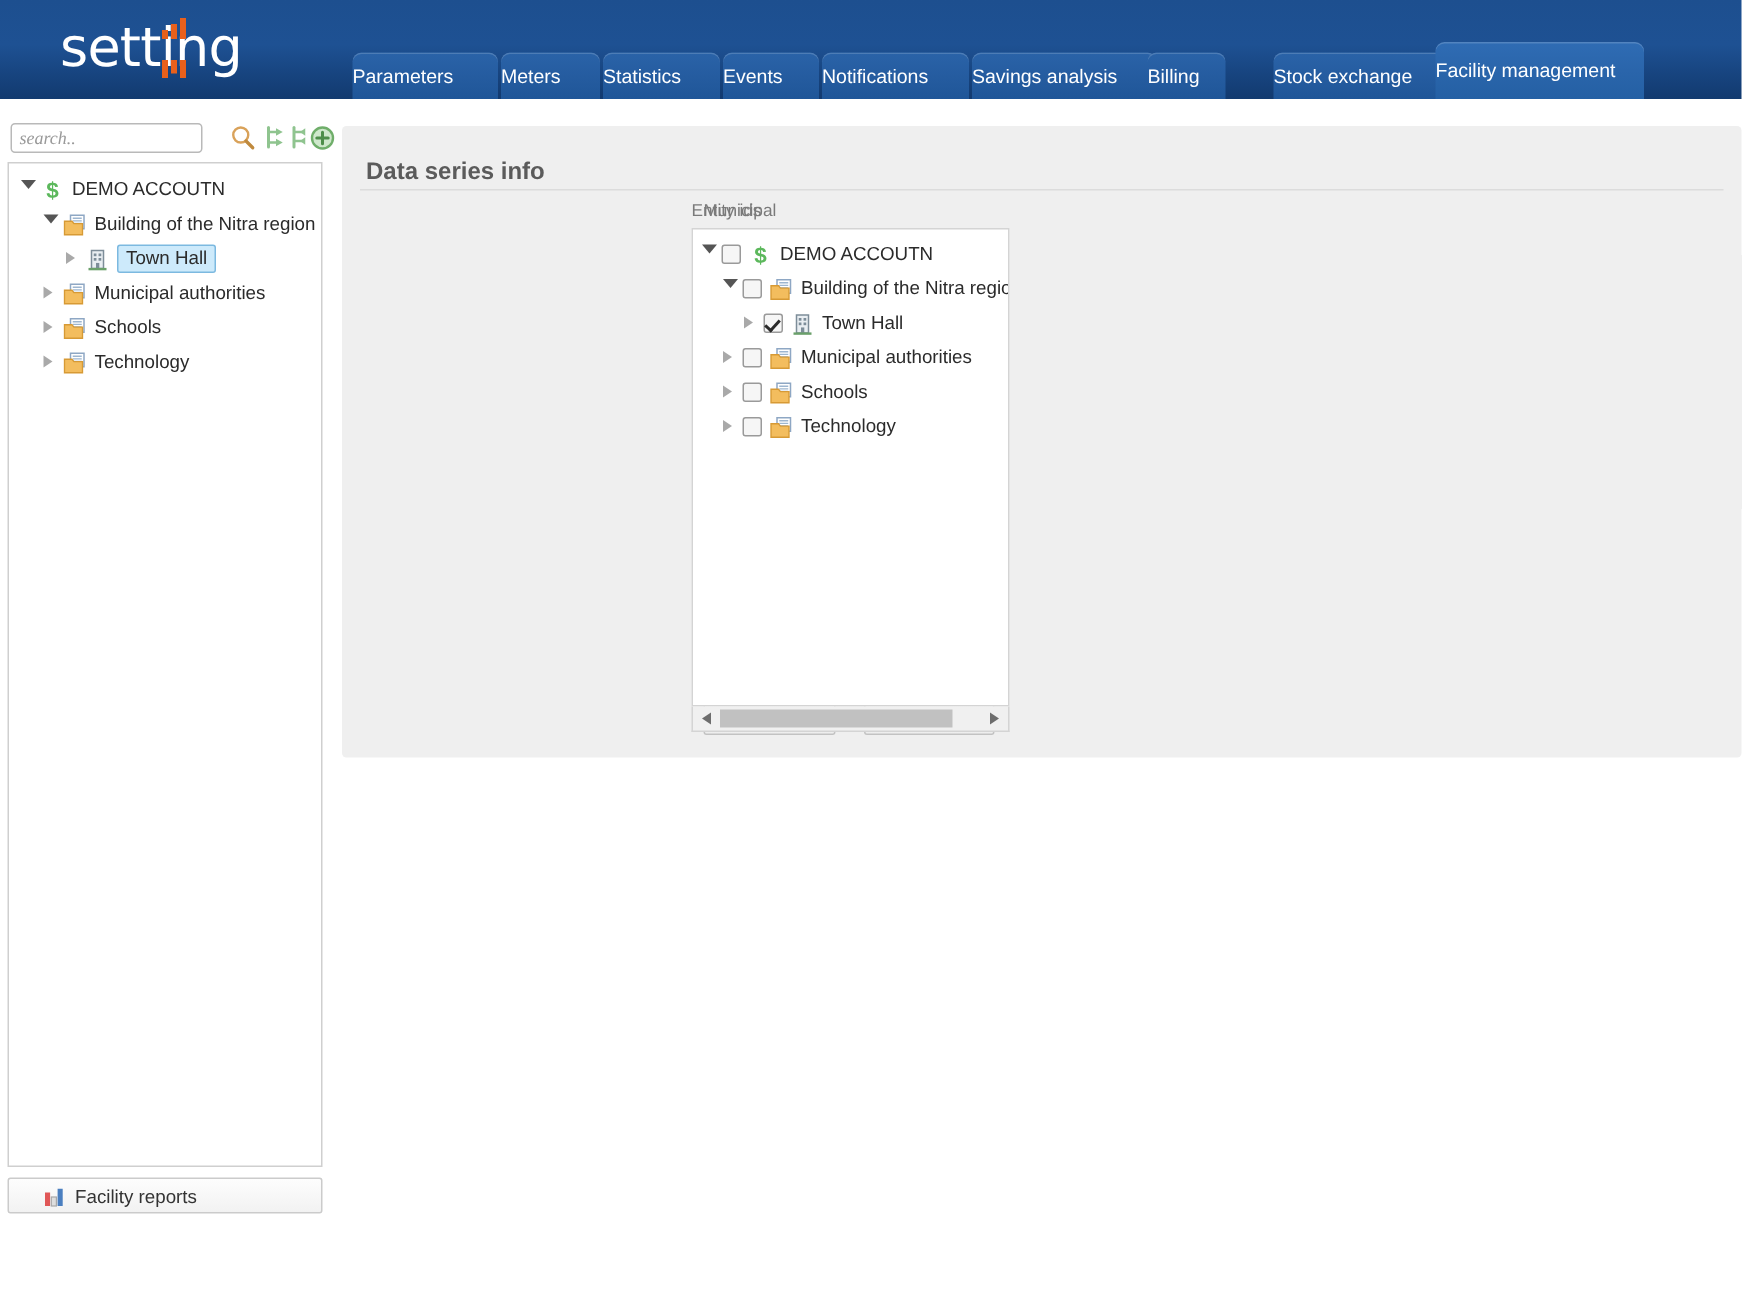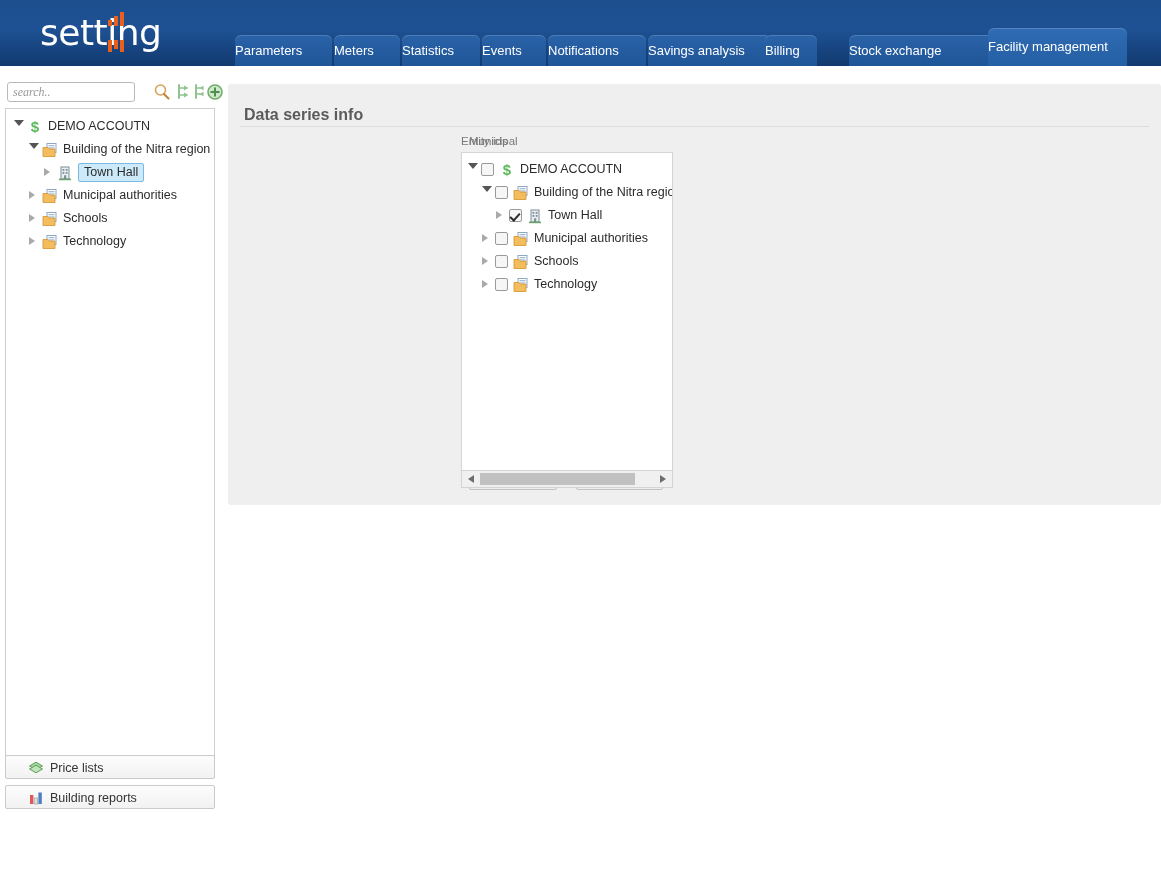--- a/index.html
+++ b/index.html
@@ -334,21 +334,21 @@
   </div>
   <div id="tabs">
       <div class="tab" style="left: 0px; width: 97px;">Parameters</div>
       <div class="tab" style="left: 99px; width: 66px;">Meters</div>
       <div class="tab" style="left: 167px; width: 78px;">Statistics</div>
       <div class="tab" style="left: 247px; width: 64px;">Events</div>
       <div class="tab" style="left: 313px; width: 98px;">Notifications</div>
       <div class="tab" style="left: 413px; width: 123px;">Savings analysis</div>
       <div class="tab" style="left: 530px; width: 52px;">Billing</div>
       <div class="tab" style="left: 603px; width: 144px; margin-left: 11px;">Stock exchange</div>
-      <div class="tab active" style="left: 753px; width: 139px;">Facility management</div>
+      <div class="tab active" style="left: 722px; width: 139px;">Facility management</div>
     </div>
 </div>
 
 <div id="sidebar">
 
   <div id="searchrow">
     <input id="search-input" type="text" placeholder="search.." style="">
 
     <div class="toolicon" style="left:146px">
       <svg width="18" height="18" viewBox="0 0 18 18">
@@ -435,34 +435,27 @@
         <span class="arr" style="left:23px"><span class="tri-right"></span></span>
         <span class="ico" style="left:36px"><svg width="16" height="16" viewBox="0 0 16 16">
             <rect x="5" y="1.5" width="9" height="9" fill="#fff" stroke="#8ea7c4" stroke-width="1"></rect>
             <path d="M6.5 3.5h6M6.5 5.2h6M6.5 6.9h6M6.5 8.6h4" stroke="#9db6d0" stroke-width="0.9"></path>
             <path d="M1 5.5h5l1.3 1.6H13v7.4H1z" fill="#f3bd5e" stroke="#d79a35" stroke-width="0.9"></path>
           </svg></span>
         <span class="lbl" style="left:57px">Technology</span>
       </div>
     </div>
 
-    <div class="sb-btn" style="top: 689px;">
-      <span class="ico"><svg width="16" height="16" viewBox="0 0 16 16">
-          <path d="M1.5 6 L8 2.2 L14.5 6 L8 9.8 Z" fill="#a6d9a0" stroke="#5d9c58" stroke-width="1"></path>
-          <path d="M1.5 9 L8 5.2 L14.5 9 L8 12.8 Z" fill="#bfe4ba" stroke="#5d9c58" stroke-width="1"></path>
-        </svg></span>
-      <span class="txt">Price lists</span>
-    </div>
     <div class="sb-btn" style="top: 719px;">
       <span class="ico"><svg width="16" height="16" viewBox="0 0 16 16">
           <rect x="2" y="5" width="3.4" height="9" fill="#e05757"></rect>
           <rect x="6.2" y="8" width="3.4" height="6" fill="#dedede" stroke="#a8a8a8" stroke-width="0.8"></rect>
           <rect x="10.4" y="2.5" width="3.4" height="11.5" fill="#4b7fc0"></rect>
         </svg></span>
-      <span class="txt">Building reports</span>
+      <span class="txt">Facility reports</span>
     </div>
   </div>
 
 <div id="content">
 
   <div id="content-title">Data series info</div>
   <div id="title-rule"></div>
 
   <div class="field-label" style="left:241px; top:51px;">Municipal</div>
   <div class="selwrap" style="left:241px; top:68px;">

